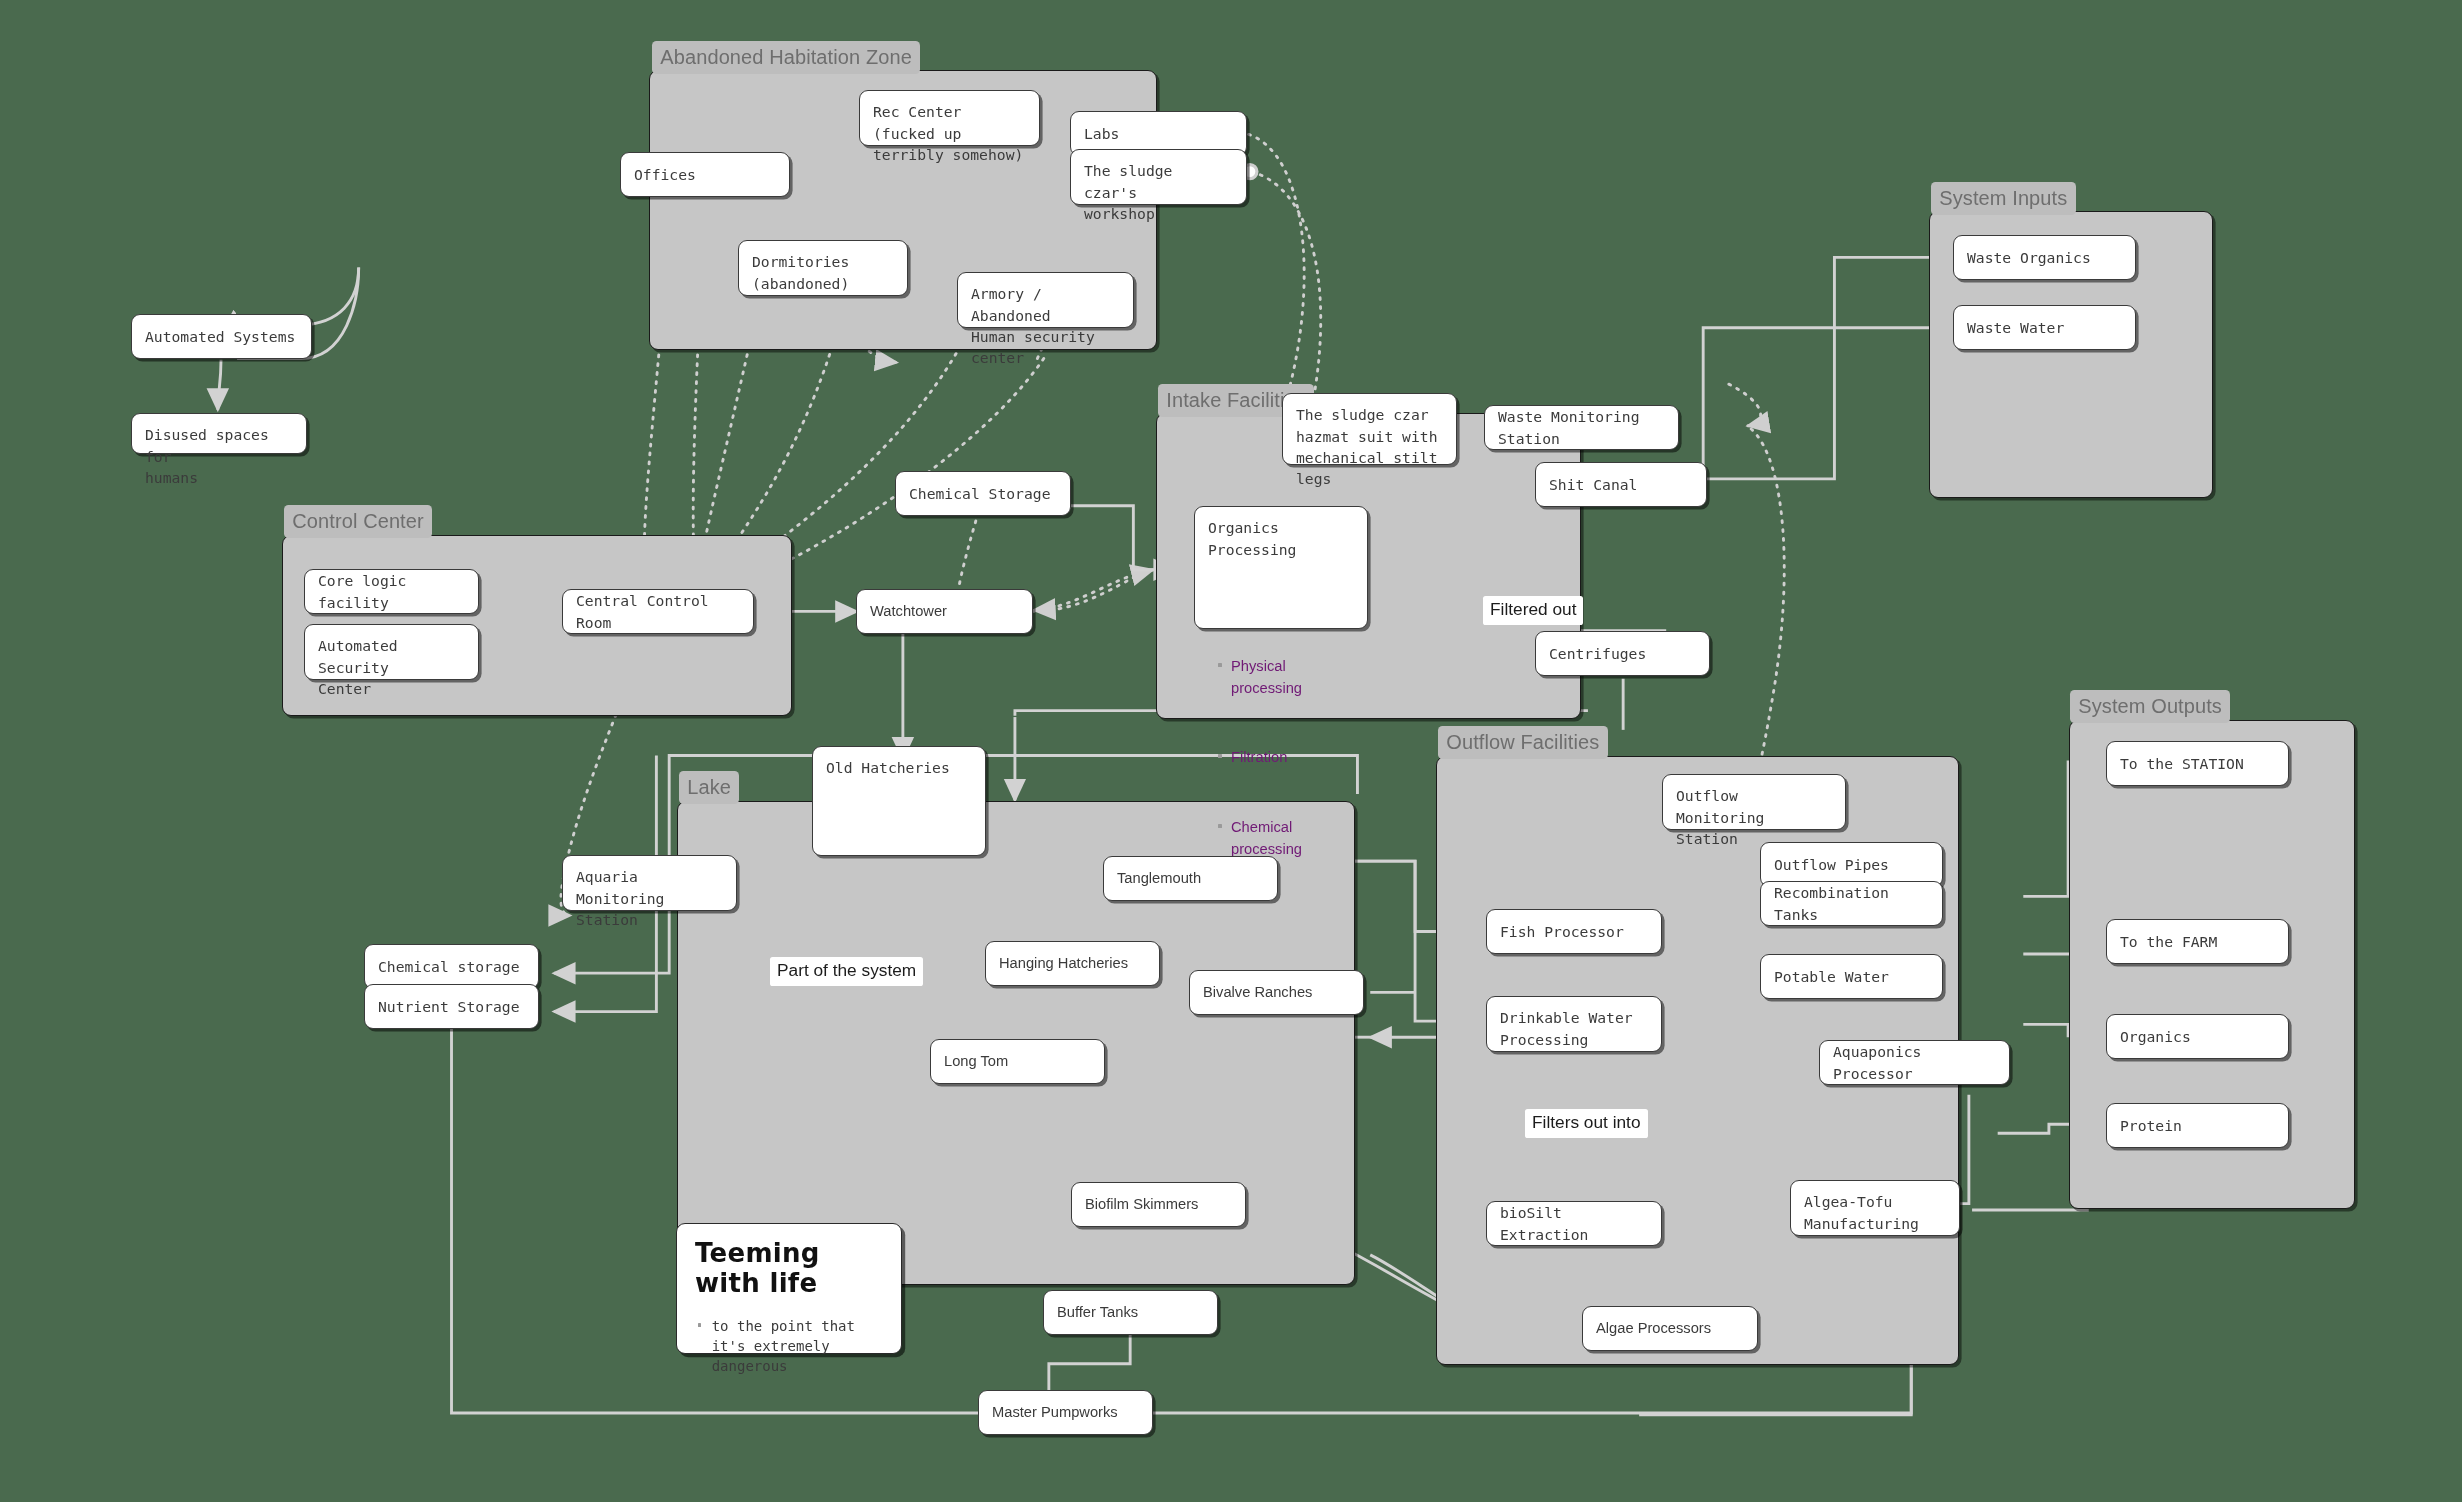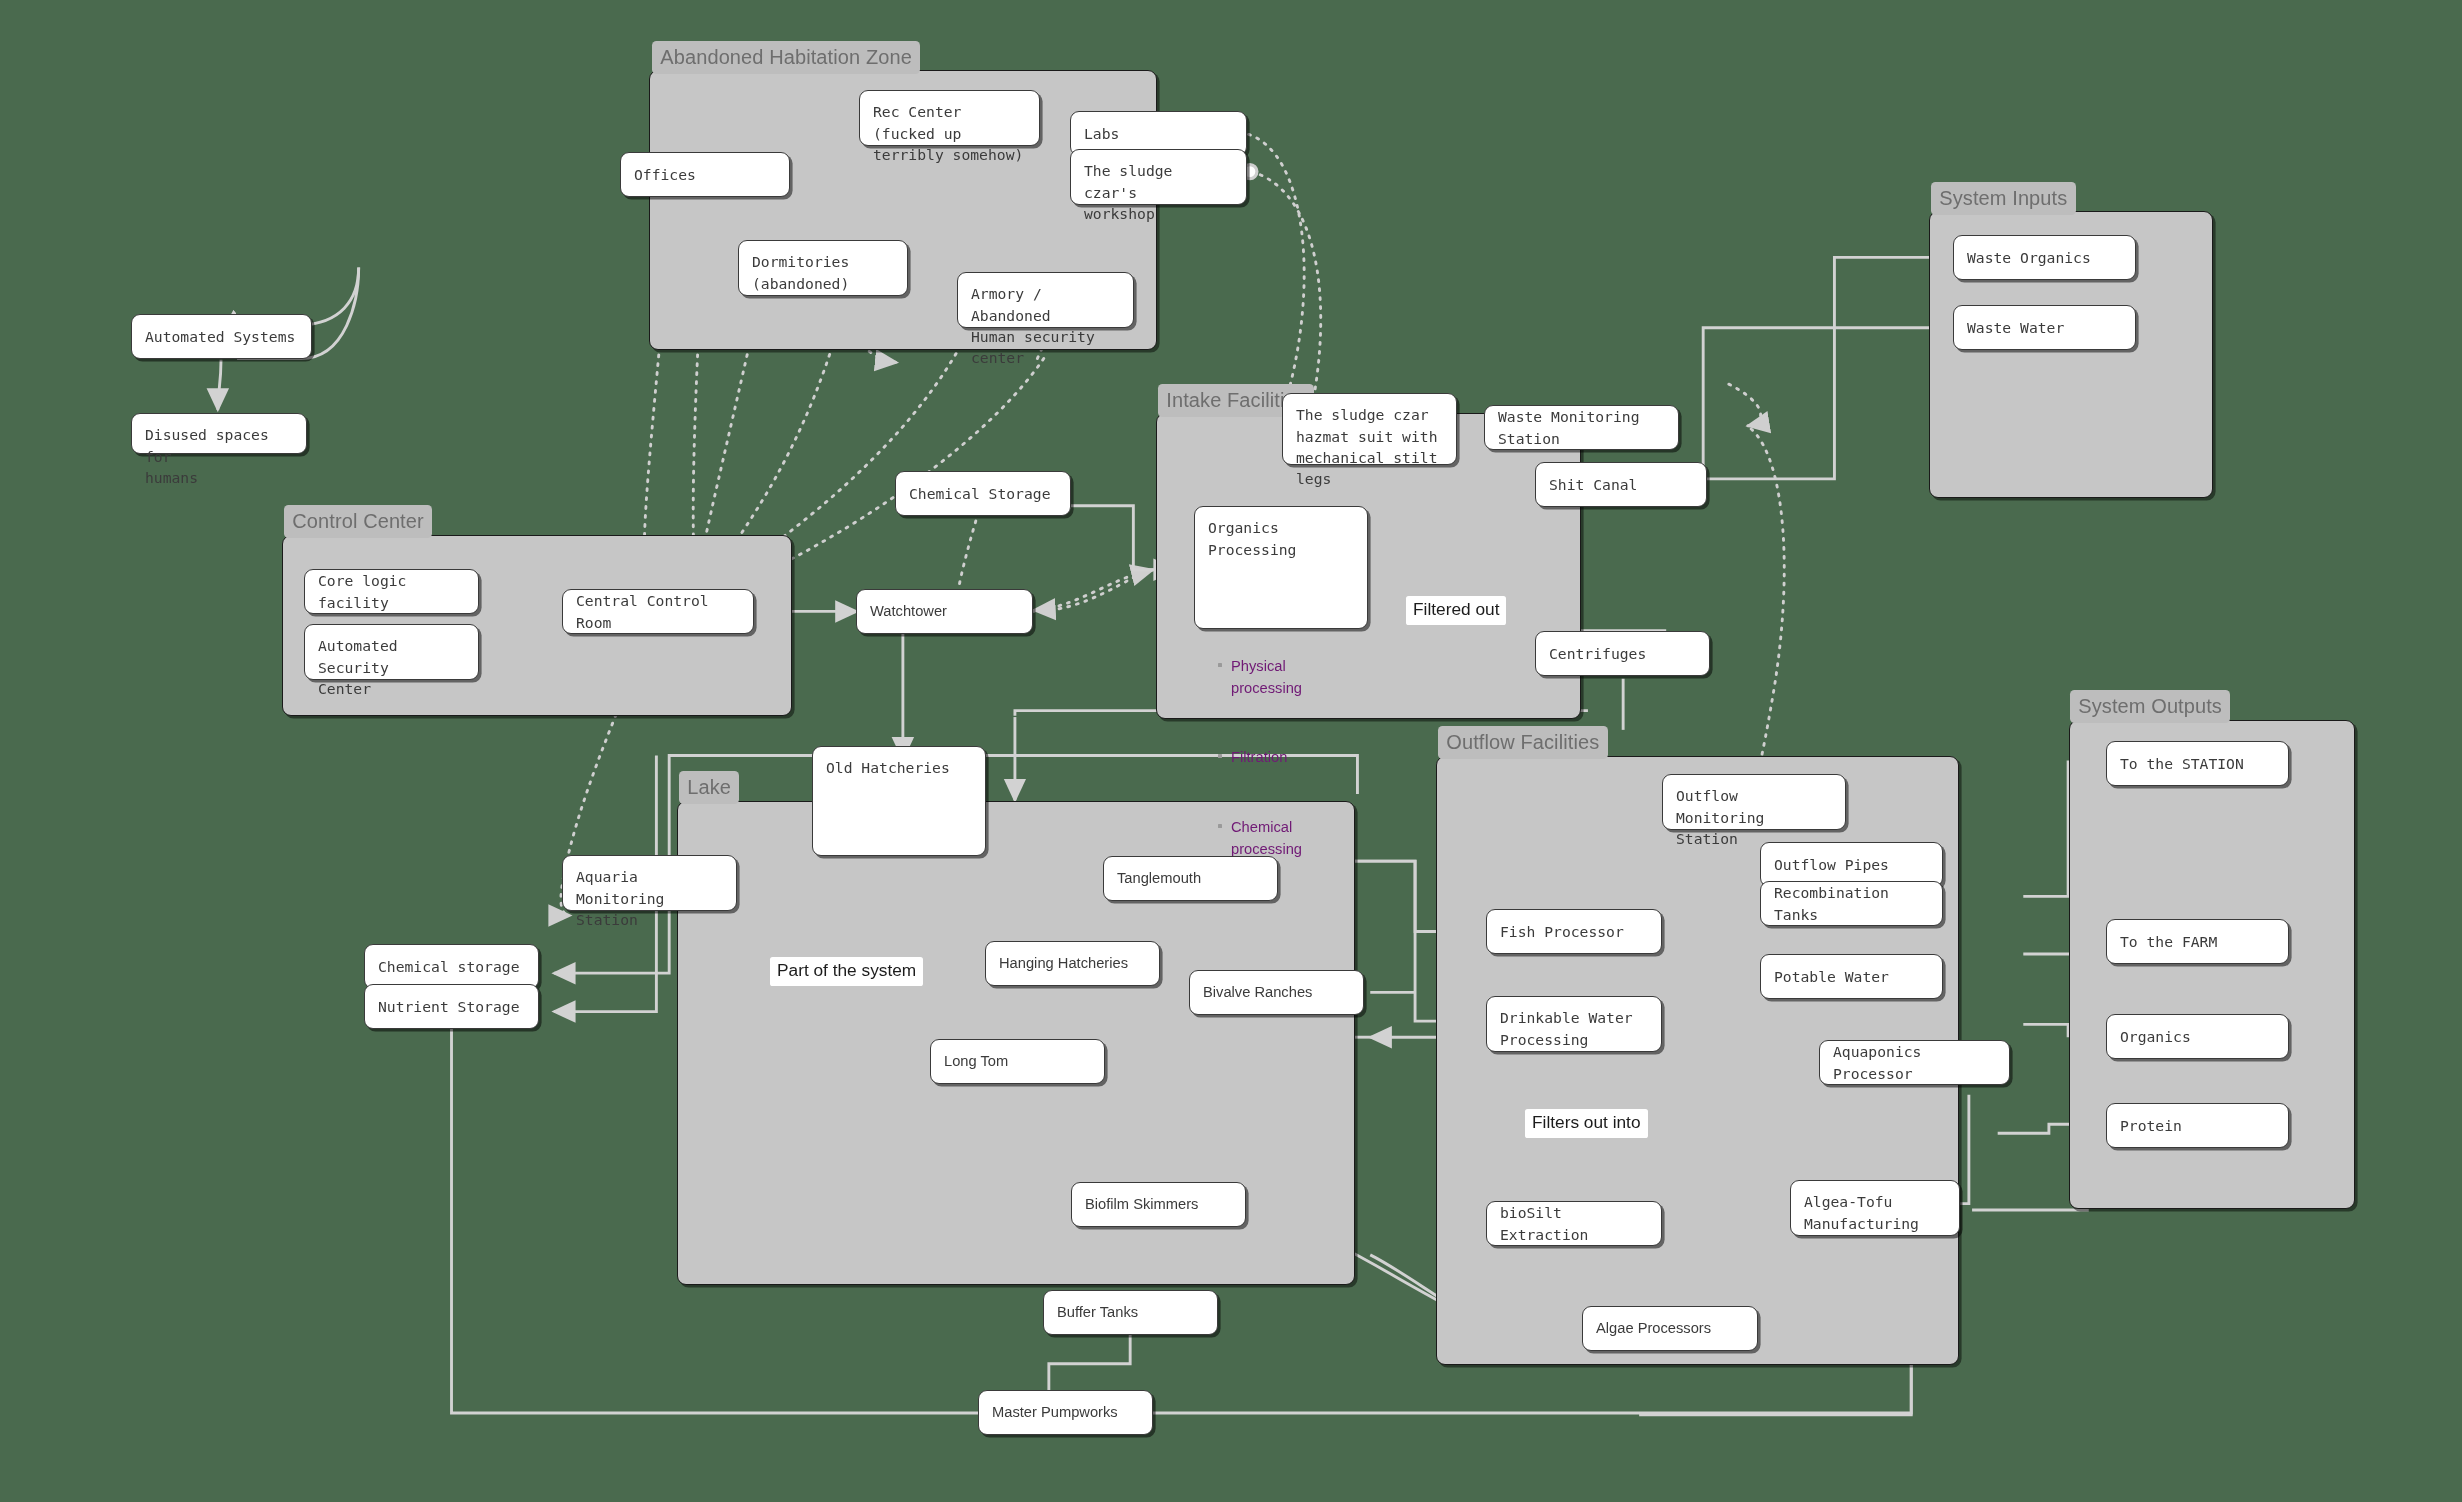--- a/index.html
+++ b/index.html
@@ -243,20 +243,26 @@
   <div class="group" style="left:677px;top:801px;width:676px;height:482px;"></div>
   <div class="group-label" style="left:679px;top:771px;">Lake</div>
 
   <div class="group" style="left:1436px;top:756px;width:521px;height:607px;"></div>
   <div class="group-label" style="left:1438px;top:726px;">Outflow Facilities</div>
 
   <div class="group" style="left:2069px;top:720px;width:284px;height:487px;"></div>
   <div class="group-label" style="left:2070px;top:690px;">System Outputs</div>
 
 
+  <div class="note small" style="left:676px;top:1223px;width:226px;height:131px;">
+    <div class="note-title">Teeming with life</div>
+    <ul>
+      <li>to the point that it's extremely dangerous</li>
+    </ul>
+  </div>
 
   <div class="node vcenter" style="left:131px;top:314px;width:181px;height:45px;">Automated Systems</div>
   <div class="node" style="left:131px;top:413px;width:176px;height:41px;">Disused spaces for
 humans</div>
 
   <div class="node vcenter" style="left:620px;top:152px;width:170px;height:45px;">Offices</div>
   <div class="node" style="left:859px;top:90px;width:181px;height:56px;">Rec Center (fucked up
 terribly somehow)</div>
   <div class="node vcenter" style="left:1070px;top:111px;width:177px;height:45px;">Labs</div>
   <div class="node" style="left:1070px;top:149px;width:177px;height:56px;">The sludge czar's
@@ -319,18 +325,18 @@
   <div class="node vcenter" style="left:1486px;top:1201px;width:176px;height:45px;">bioSilt Extraction</div>
   <div class="node" style="left:1790px;top:1180px;width:170px;height:56px;">Algea-Tofu
 Manufacturing</div>
   <div class="node vcenter sans" style="left:1582px;top:1306px;width:176px;height:45px;">Algae Processors</div>
 
   <div class="node vcenter" style="left:2106px;top:741px;width:183px;height:45px;">To the STATION</div>
   <div class="node vcenter" style="left:2106px;top:919px;width:183px;height:45px;">To the FARM</div>
   <div class="node vcenter" style="left:2106px;top:1014px;width:183px;height:45px;">Organics</div>
   <div class="node vcenter" style="left:2106px;top:1103px;width:183px;height:45px;">Protein</div>
 
-  <div class="edge-label" style="left:1406px;top:596px;">Filtered out</div>
+  <div class="edge-label" style="left:1483px;top:596px;">Filtered out</div>
   <div class="edge-label" style="left:770px;top:957px;">Part of the system</div>
   <div class="edge-label" style="left:1525px;top:1109px;">Filters out into</div>
 
 </div>
 
 
 </body></html>

